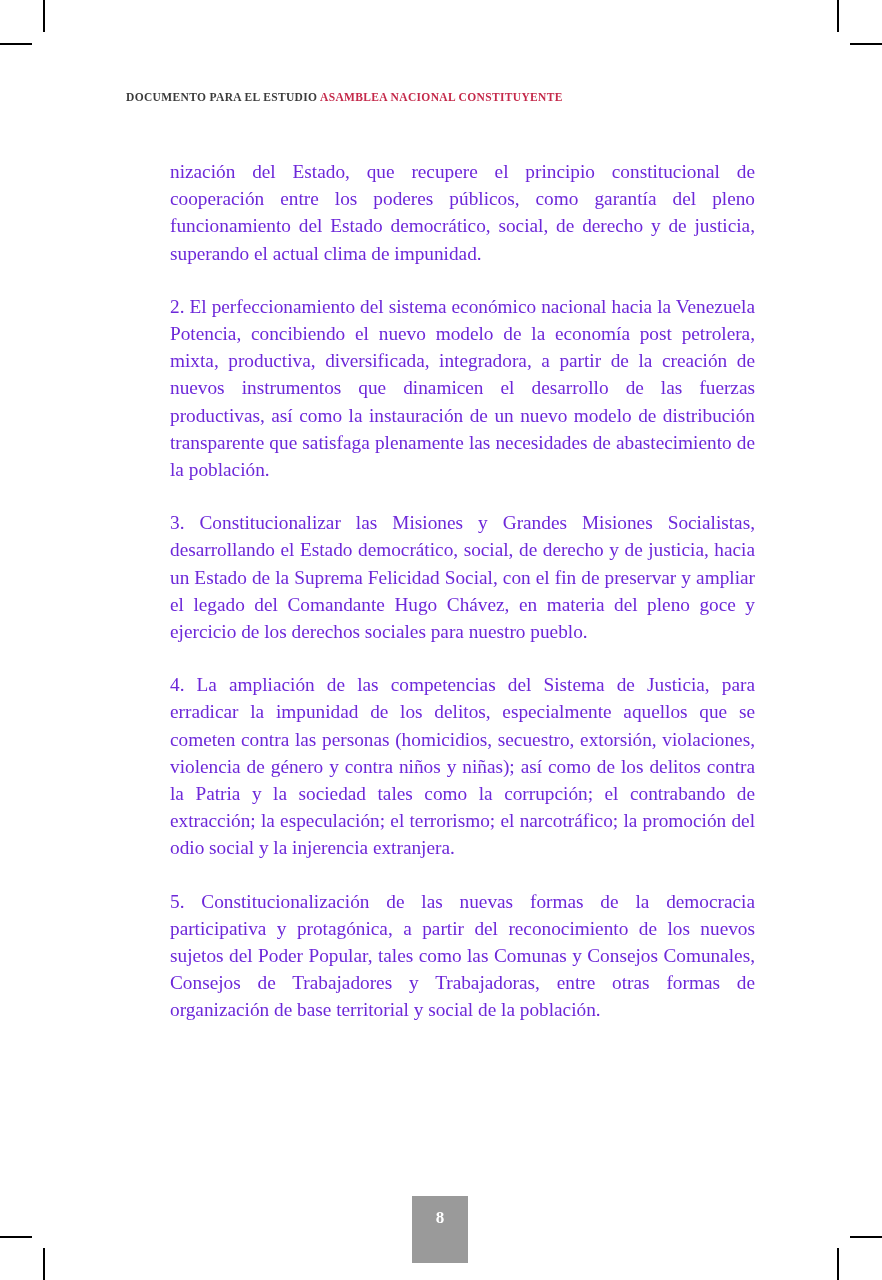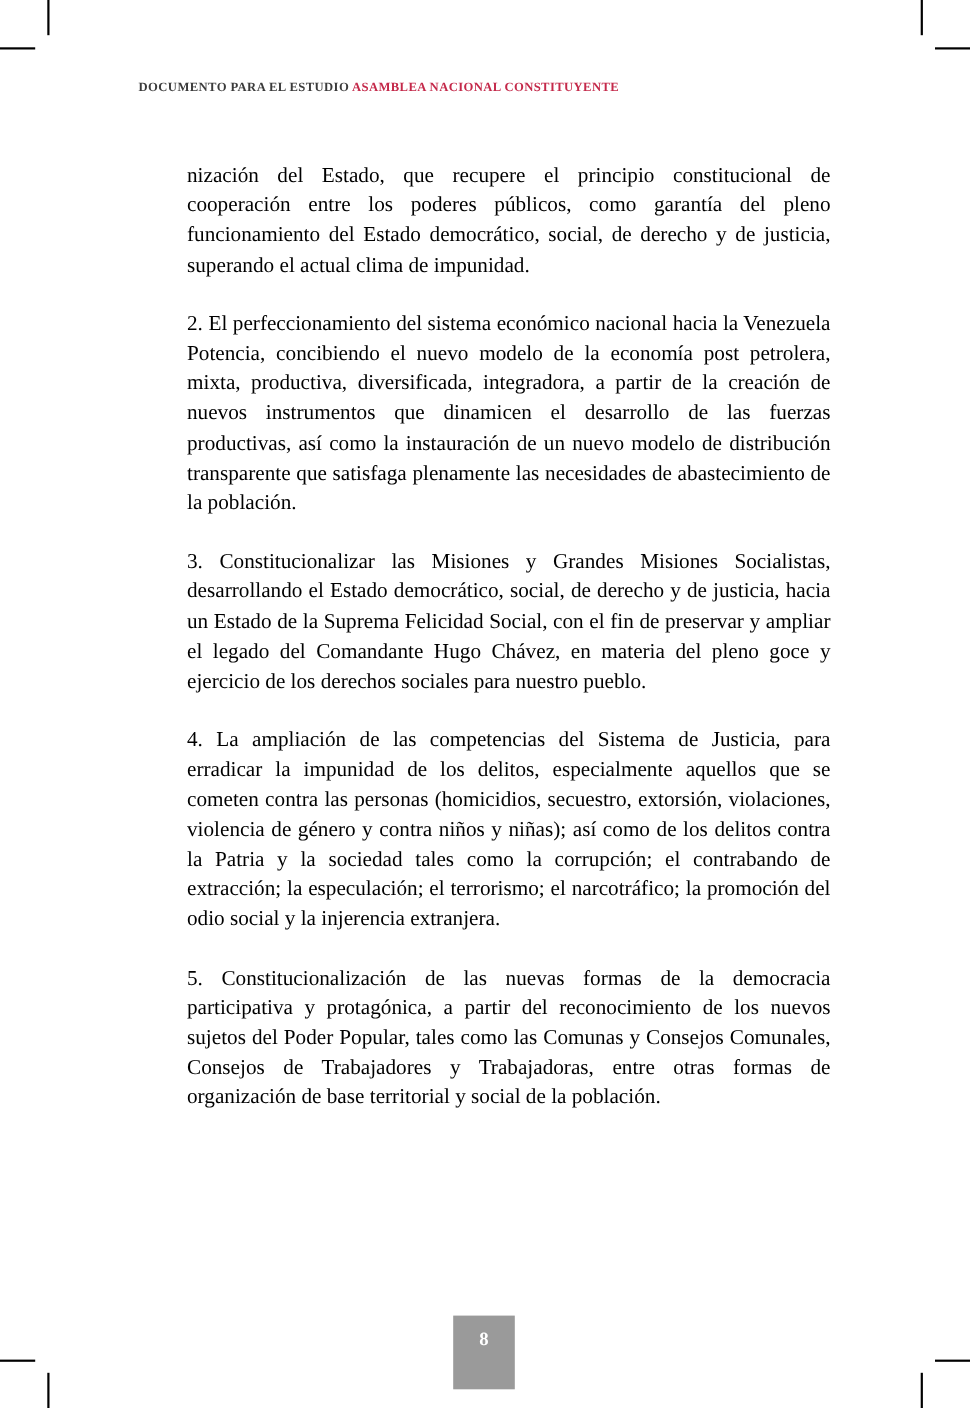--- a/index.html
+++ b/index.html
@@ -30,43 +30,43 @@
   .crop-tr-h { left: 850px; top: 43px; }
   .crop-bl-v { left: 43px;  top: 1248px; }
   .crop-bl-h { left: 0;     top: 1236px; }
   .crop-br-v { left: 837px; top: 1248px; }
   .crop-br-h { left: 850px; top: 1236px; }
 
   
   .running-header {
     position: absolute;
     left: 126px;
-    top: 74px;
+    top: 91px;
     font-size: 11.5px;
     font-weight: bold;
     letter-spacing: 0.35px;
     white-space: nowrap;
   }
   .rh-doc   { color: #3b3b3b; }
   .rh-asamb { color: #c4294a; }
 
   
   .body-column {
     position: absolute;
     left: 170px;
     top: 146px;
     width: 585px;
   }
   .para {
-    margin: 0 0 26px 0;
+    margin: 12px 0 26px 0;
     font-size: 19.3px;
     line-height: 27.2px;
     text-align: justify;
     text-justify: inter-word;
-    color: #000000;
+    color: #6d28d9;
     hyphens: manual;
   }
   .para:last-child { margin-bottom: 0; }
 
   
   .folio {
     position: absolute;
     left: 412px;
     top: 1196px;
     width: 56px;

